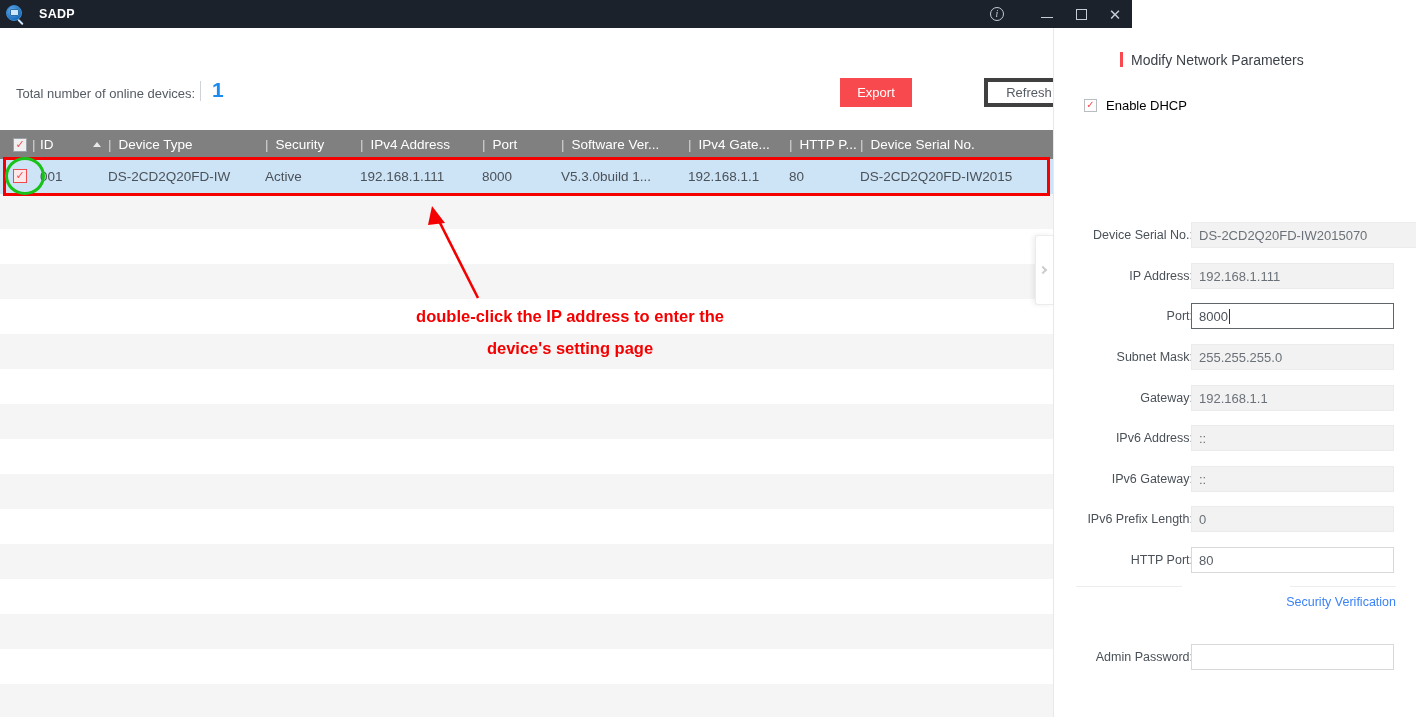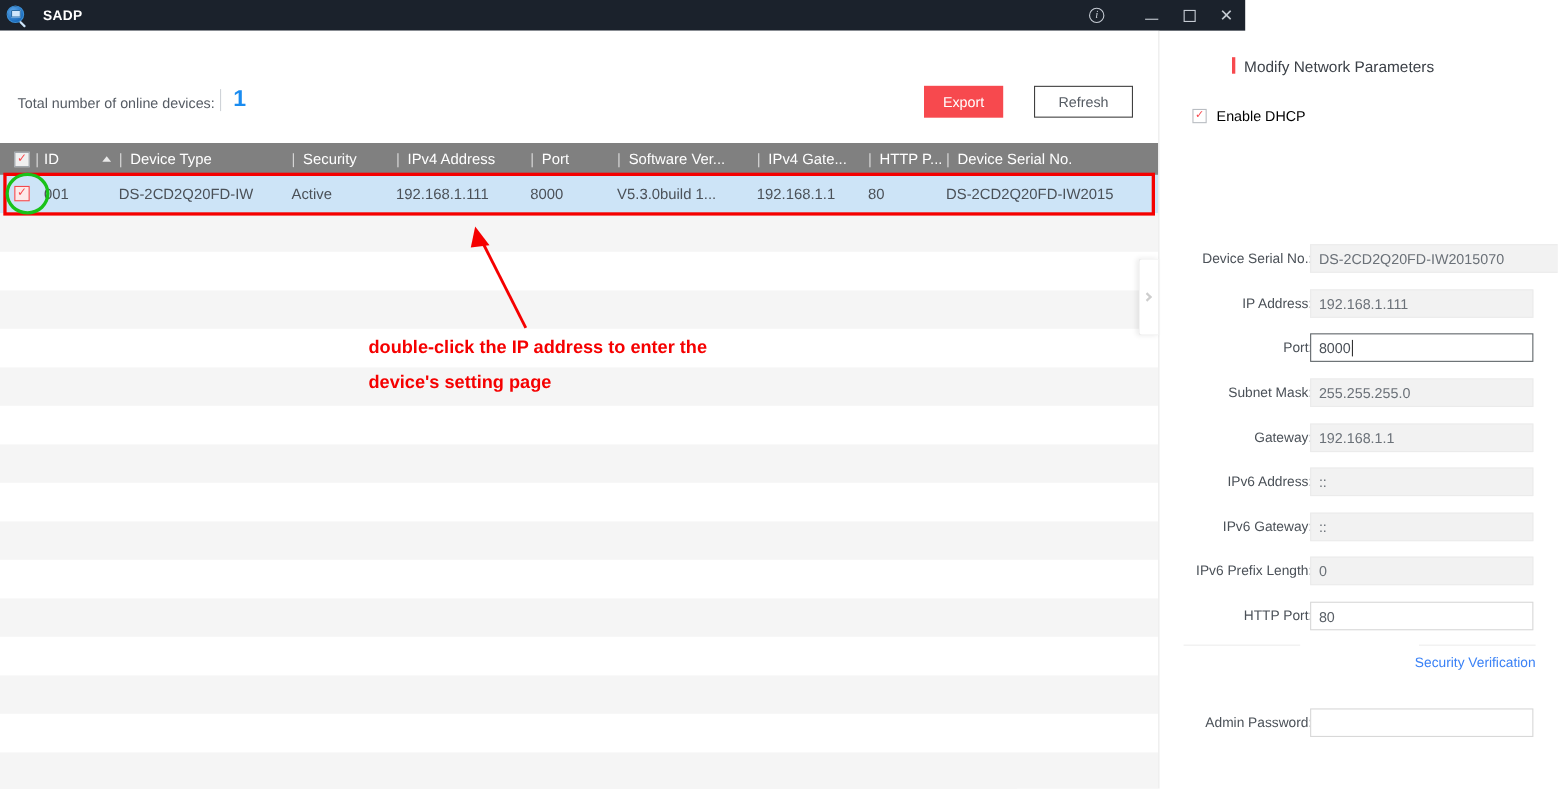--- a/index.html
+++ b/index.html
@@ -83,23 +83,23 @@
     position: absolute; left: 212px; top: 50px;
     font-size: 21px; font-weight: bold; color: #1a8cf0;
   }
   .btn-export {
     position: absolute; left: 840px; top: 50px;
     width: 72px; height: 29px; background: #f7494e; border: none;
     color: #ffffff; font-size: 13px; font-family: "Liberation Sans", sans-serif;
     cursor: pointer;
   }
   .btn-refresh {
-    position: absolute; left: 940px; top: 50px;
+    position: absolute; left: 984px; top: 50px;
     width: 90px; height: 29px; background: #ffffff;
-    border: 1px solid #404040; color: #555b63; font-size: 13px;
+    border: 4px solid #404040; color: #555b63; font-size: 13px;
     font-family: "Liberation Sans", sans-serif; cursor: pointer;
   }
 
   
   .table-wrap { position: absolute; left: 0; top: 102px; width: 1053px; height: 615px; }
   .thead {
     position: relative; width: 1053px; height: 29px;
     background: #808080; color: #ffffff; font-size: 13.5px;
   }
   .th { position: absolute; top: 0; height: 29px; display: flex; align-items: center; white-space: nowrap; }
@@ -141,21 +141,21 @@
   }
   .ann-green-circle {
     position: absolute; left: 5px; top: 129px;
     width: 40px; height: 38px; border: 3px solid #19c219;
     border-radius: 50%; pointer-events: none;
   }
   .ann-arrow { position: absolute; left: 420px; top: 175px; pointer-events: none; }
   .ann-text {
     position: absolute; left: 335px; top: 272px;
     width: 470px; color: #f50000; font-size: 16.5px;
-    font-weight: bold; line-height: 1.95; pointer-events: none;
+    font-weight: bold; line-height: 1.95; pointer-events: none; text-align: center;
   }
 
   
   .collapse-handle {
     position: absolute; left: 1035px; top: 207px;
     width: 18px; height: 70px; background: #ffffff;
     border: 1px solid #ececec; border-right: none;
     border-radius: 3px 0 0 3px;
     box-shadow: -2px 0 5px rgba(0,0,0,.07);
     display: flex; align-items: center; justify-content: center;

